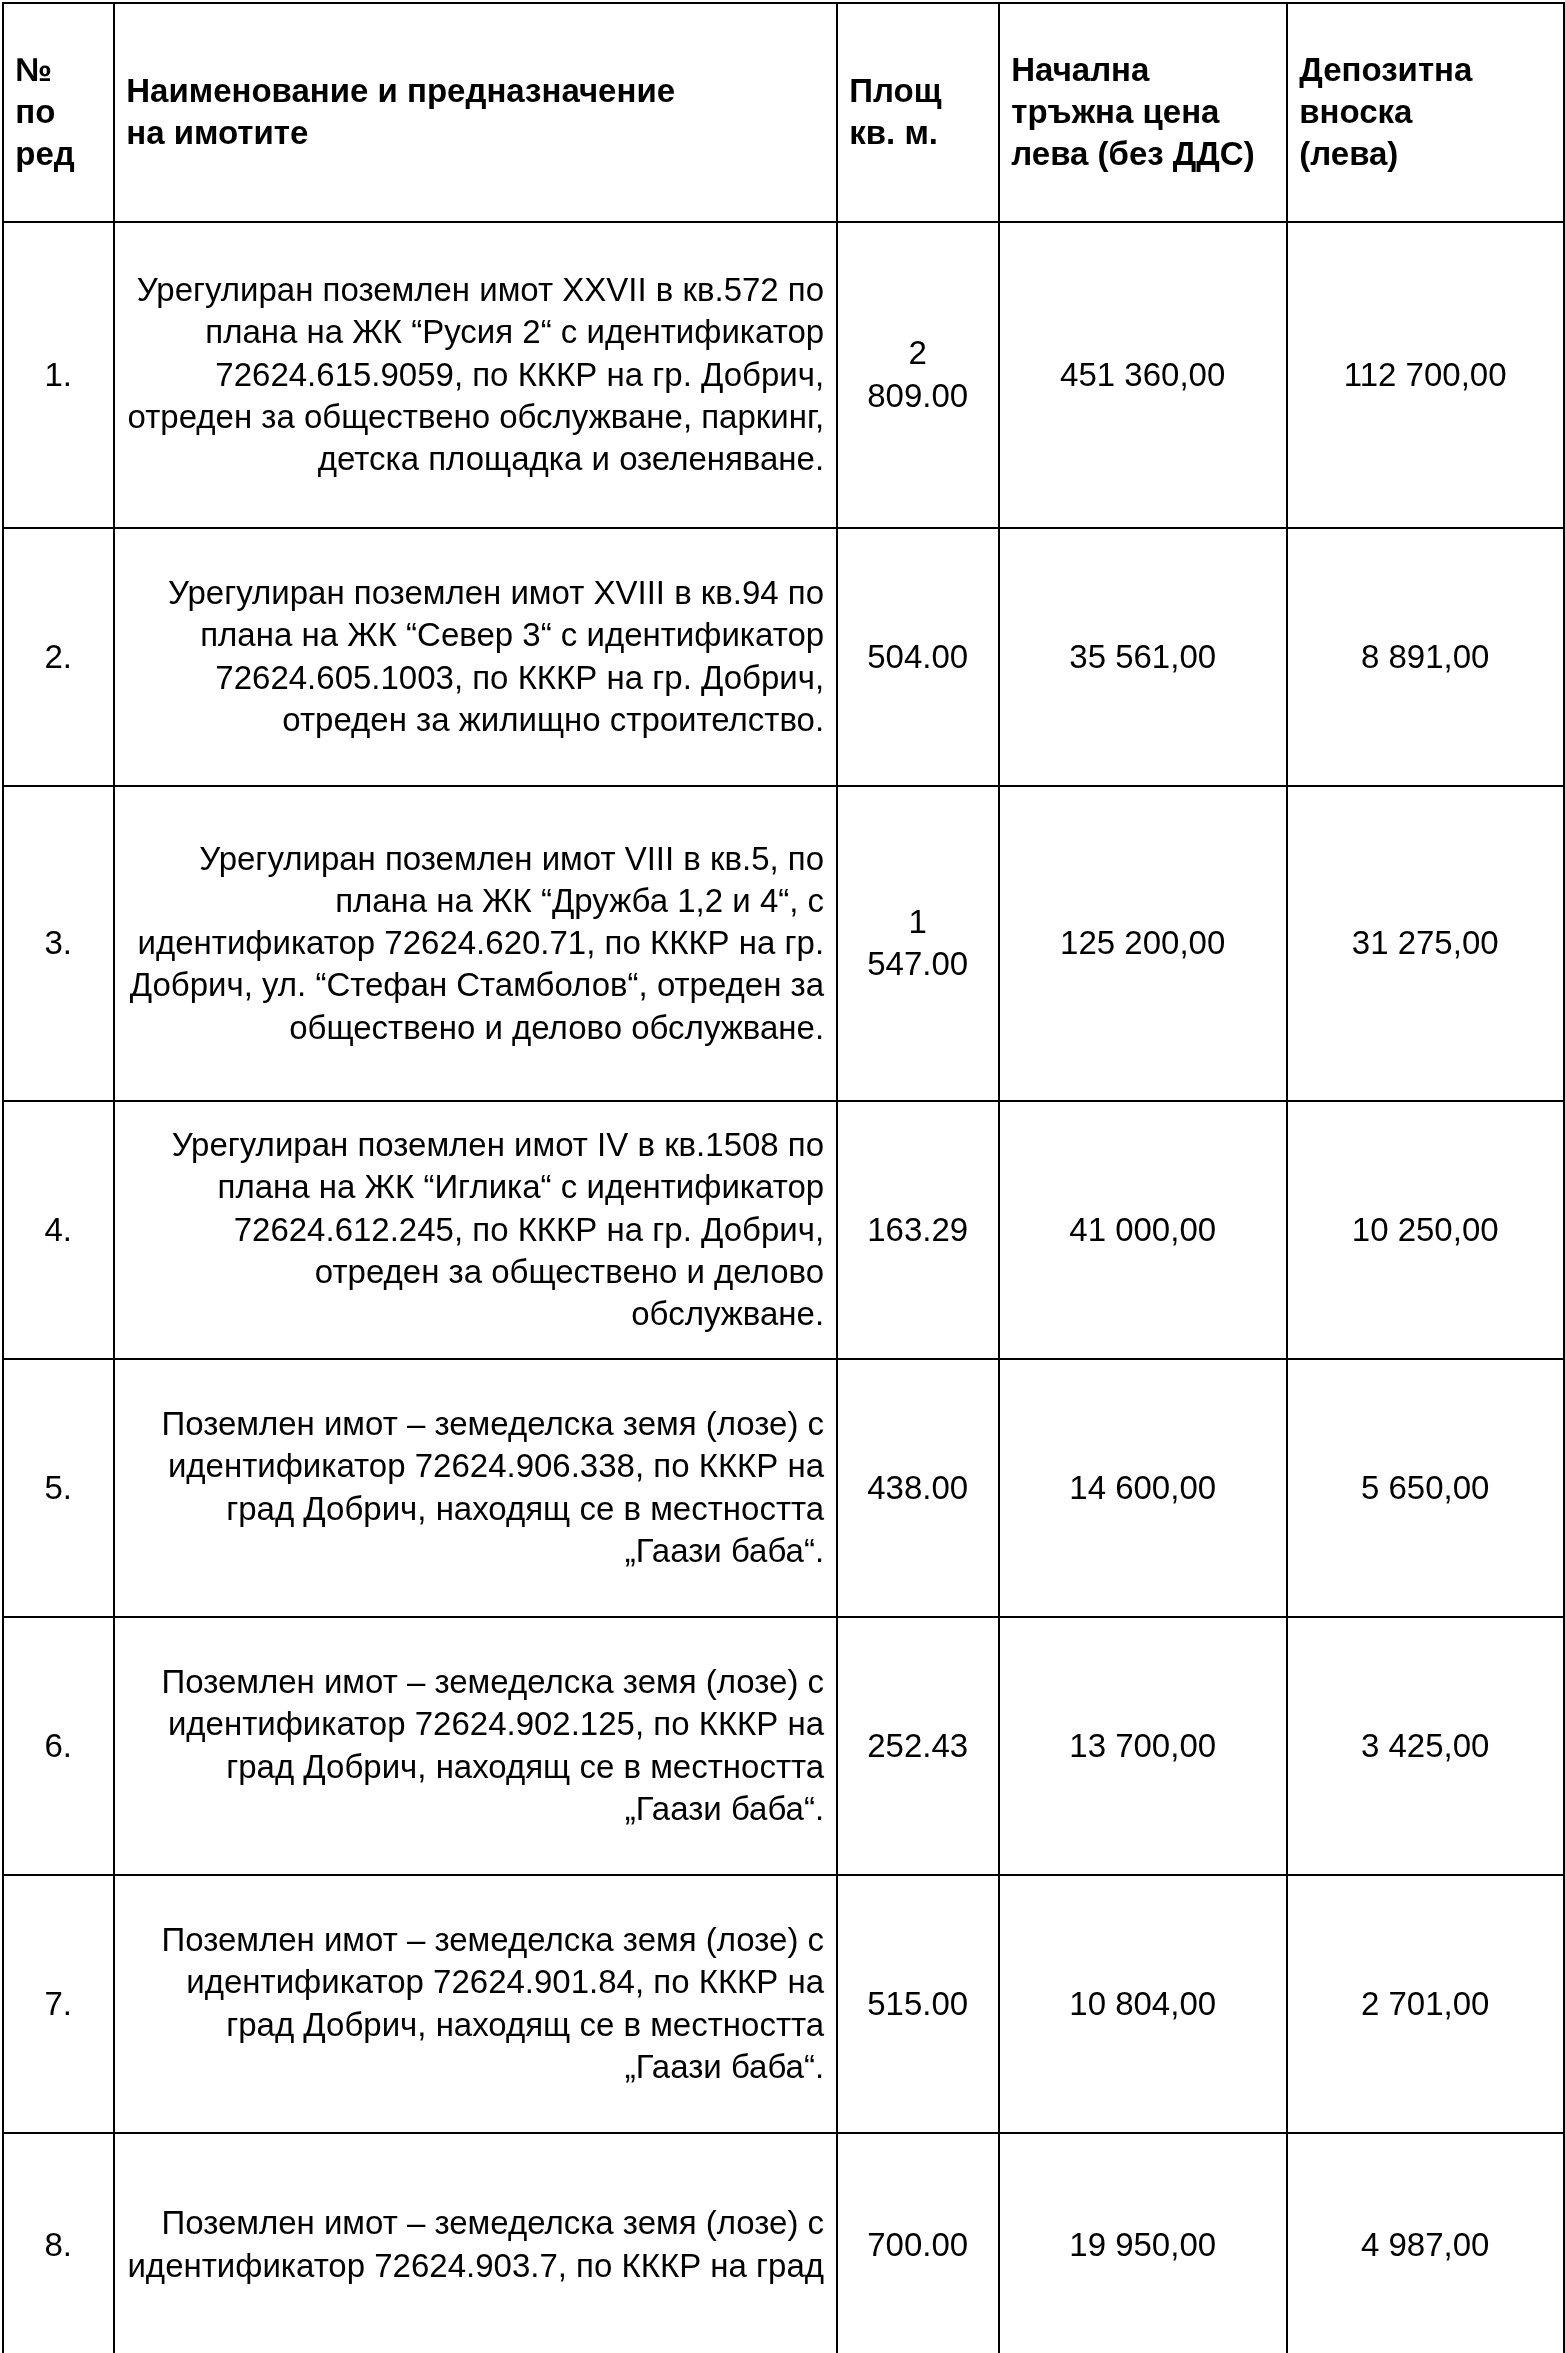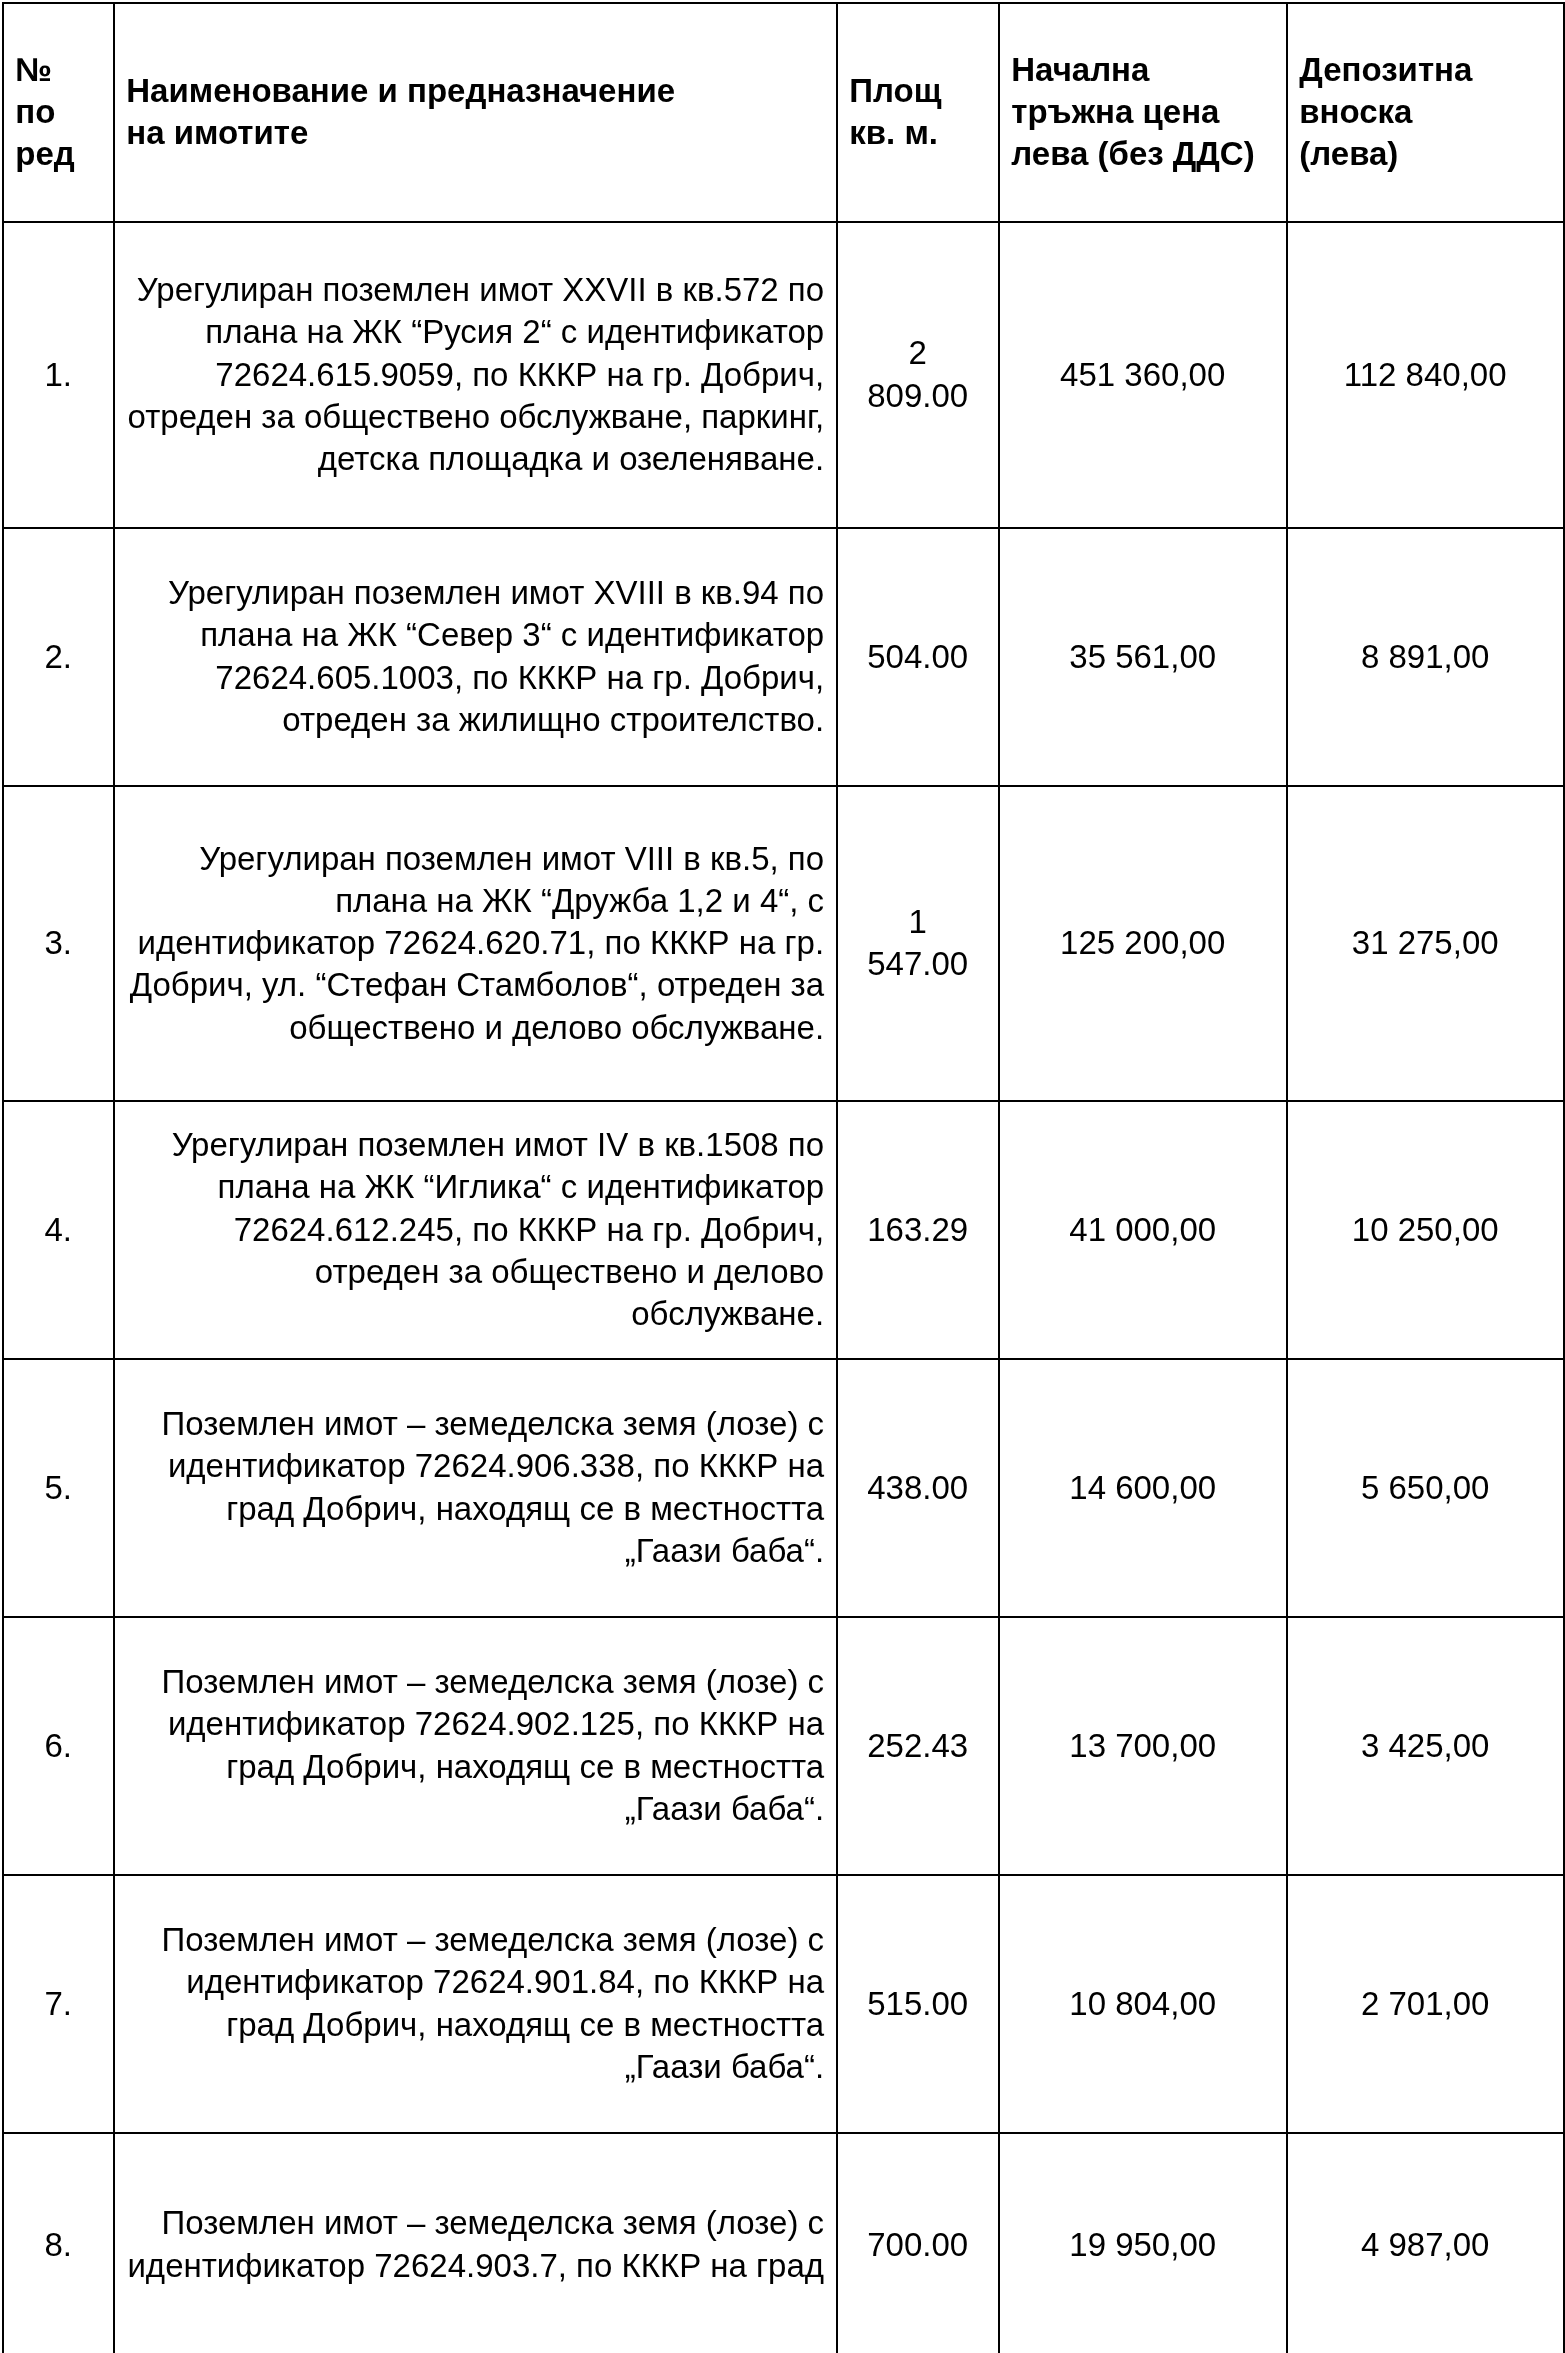--- a/index.html
+++ b/index.html
@@ -82,21 +82,21 @@
 (лева)</th>
     </tr>
   </thead>
   <tbody>
     <tr>
       <td class="c-num">1.</td>
       <td class="c-name">Урегулиран поземлен имот XXVII в кв.572 по плана на ЖК “Русия 2“ с идентификатор 72624.615.9059, по КККР на гр. Добрич, отреден за обществено обслужване, паркинг, детска площадка и озеленяване.</td>
       <td class="c-area">2
 809.00</td>
       <td class="c-price">451 360,00</td>
-      <td class="c-dep">112 840,00</td>
+      <td class="c-dep">112 700,00</td>
     </tr>
     <tr>
       <td class="c-num">2.</td>
       <td class="c-name">Урегулиран поземлен имот XVIII в кв.94 по плана на ЖК “Север 3“ с идентификатор 72624.605.1003, по КККР на гр. Добрич, отреден за жилищно строителство.</td>
       <td class="c-area">504.00</td>
       <td class="c-price">35 561,00</td>
       <td class="c-dep">8 891,00</td>
     </tr>
     <tr>
       <td class="c-num">3.</td>

